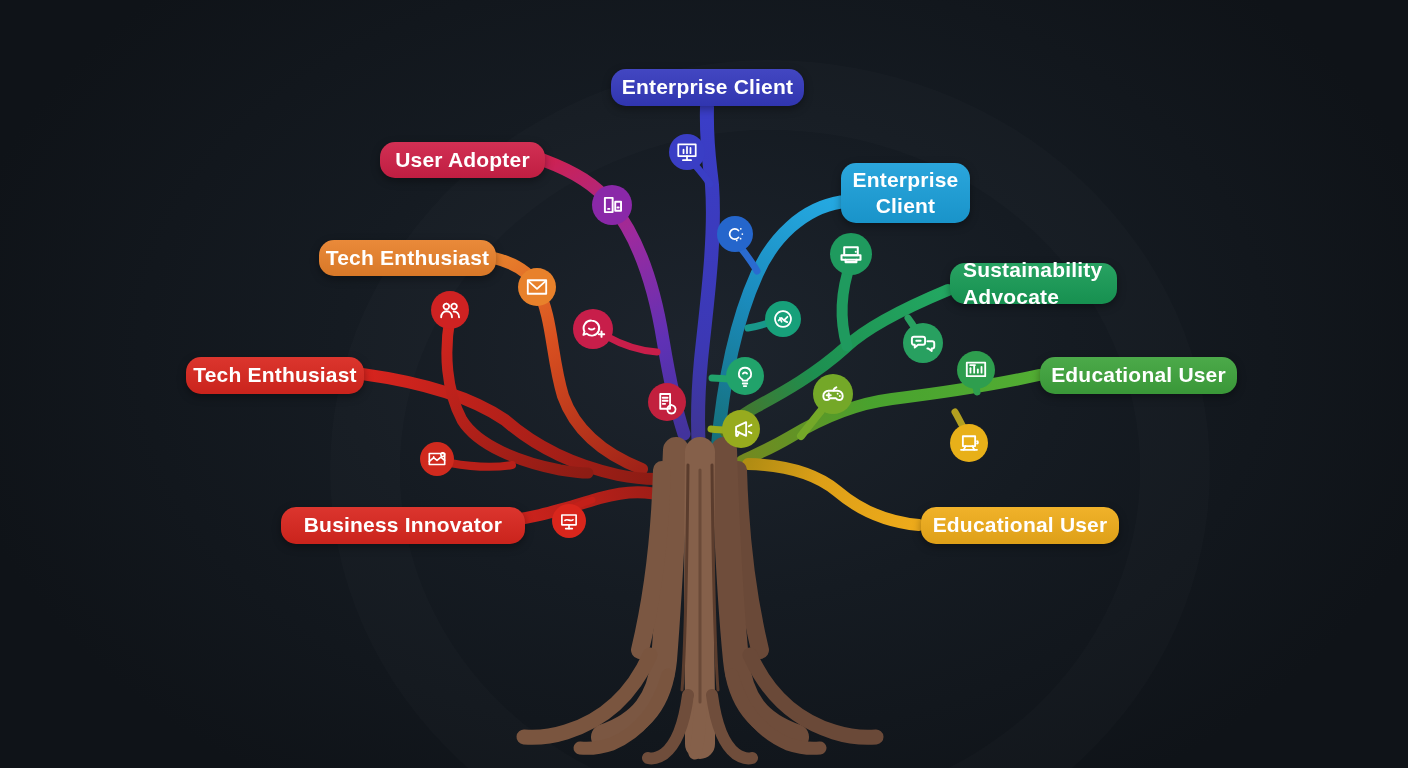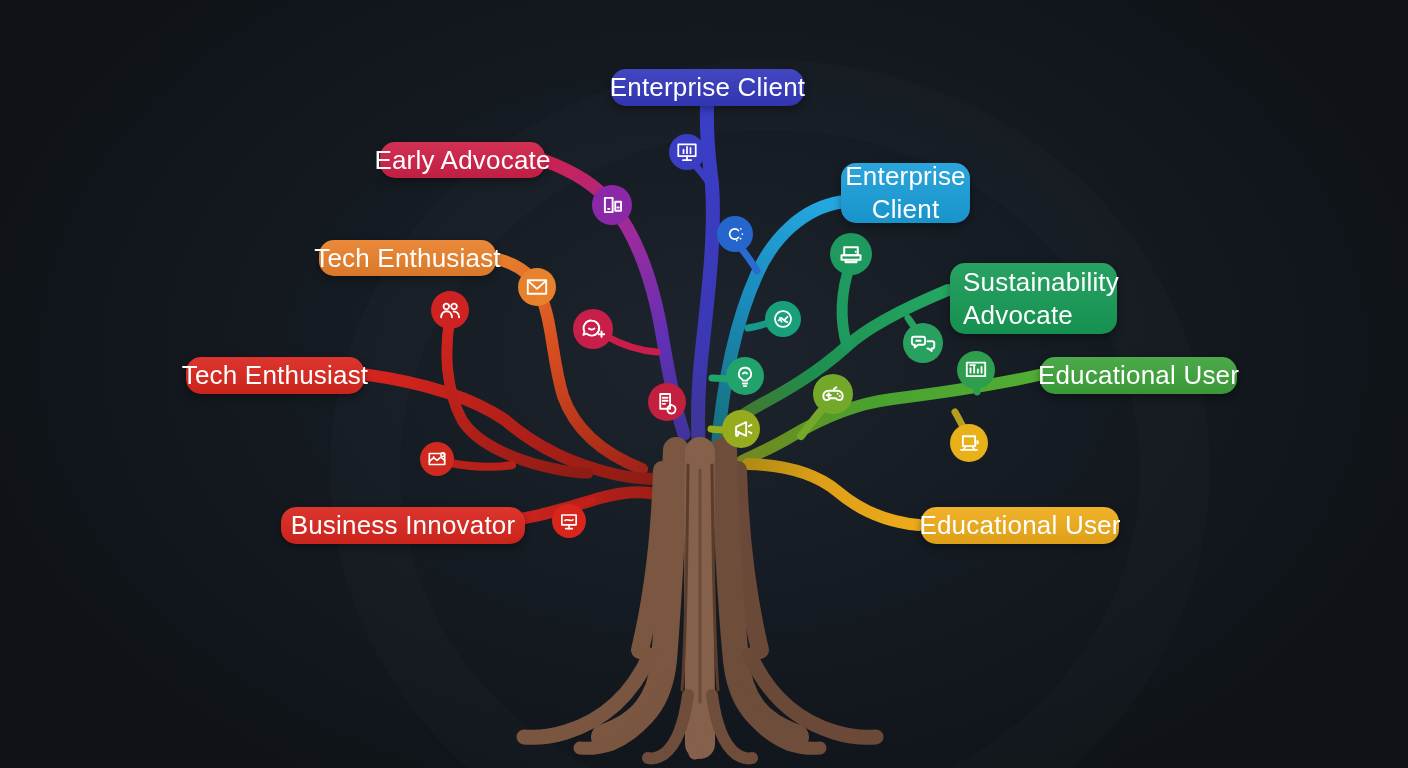--- a/index.html
+++ b/index.html
@@ -10,21 +10,21 @@
   }
   .stage{position:absolute;inset:0;}
   .vignette-ring{
     position:absolute;left:330px;top:60px;width:740px;height:680px;border-radius:50%;
     border:70px solid rgba(255,255,255,0.015);pointer-events:none;
   }
   svg.scene{position:absolute;left:0;top:0;}
   .labels-layer{position:absolute;inset:0;}
   .persona-label{
     position:absolute;box-sizing:border-box;display:flex;align-items:center;justify-content:center;
-    color:#ffffff;font-weight:400;font-size:26px;line-height:1.26;letter-spacing:0.2px;
+    color:#ffffff;font-weight:700;font-size:21px;line-height:1.26;letter-spacing:0.2px;
     border-radius:15px;box-shadow:0 3px 8px rgba(0,0,0,0.35);
     background-image:linear-gradient(180deg, rgba(255,255,255,0.07), rgba(0,0,0,0.07));
     white-space:nowrap;cursor:default;
   }
   .persona-label.multiline{white-space:normal;}
   .persona-label.align-left{justify-content:flex-start;text-align:left;padding-left:13px;}
   .persona-label.align-center-multi{text-align:center;}
 </style>
 </head>
 <body>
@@ -282,22 +282,22 @@
             <path d="M5.5,6.5h13v9h-13z" fill="none" stroke="#ffffff" stroke-width="1.5" stroke-linecap="round" stroke-linejoin="round"></path>
             <path d="M12,15.5V19" fill="none" stroke="#ffffff" stroke-width="1.5" stroke-linecap="round" stroke-linejoin="round"></path>
             <path d="M9,19h6" fill="none" stroke="#ffffff" stroke-width="1.5" stroke-linecap="round" stroke-linejoin="round"></path>
             <path d="M8.3,11.5c2.2-2.2 5.2,1.6 7.4-.6" fill="none" stroke="#ffffff" stroke-width="1.5" stroke-linecap="round" stroke-linejoin="round"></path>
           </g>
         </g>
       </g>
   </svg>
   <div class="labels-layer">
       <div class="persona-label" style="left: 611px; top: 69px; width: 193px; height: 37px; background-color: rgb(52, 57, 189);">Enterprise Client</div>
-      <div class="persona-label" style="left: 380px; top: 142px; width: 165px; height: 36px; background-color: rgb(206, 32, 71);">Early Advocate</div>
+      <div class="persona-label" style="left: 380px; top: 142px; width: 165px; height: 36px; background-color: rgb(206, 32, 71);">User Adopter</div>
       <div class="persona-label" style="left: 319px; top: 240px; width: 177px; height: 36px; background-color: rgb(232, 129, 43);">Tech Enthusiast</div>
       <div class="persona-label" style="left: 186px; top: 357px; width: 178px; height: 37px; background-color: rgb(217, 38, 30);">Tech Enthusiast</div>
       <div class="persona-label" style="left: 281px; top: 507px; width: 244px; height: 37px; background-color: rgb(217, 38, 30);">Business Innovator</div>
       <div class="persona-label multiline align-center-multi" style="left: 841px; top: 163px; width: 129px; height: 60px; background-color: rgb(27, 159, 217);">Enterprise Client</div>
-      <div class="persona-label multiline align-left" style="left: 950px; top: 263px; width: 167px; height: 71px; background-color: rgb(24, 155, 86);">Sustainability Advocate</div>
+      <div class="persona-label multiline align-left" style="left: 950px; top: 263px; width: 167px; height: 41px; background-color: rgb(24, 155, 86);">Sustainability Advocate</div>
       <div class="persona-label" style="left: 1040px; top: 357px; width: 197px; height: 37px; background-color: rgb(62, 163, 60);">Educational User</div>
       <div class="persona-label" style="left: 921px; top: 507px; width: 198px; height: 37px; background-color: rgb(239, 172, 26);">Educational User</div>
     </div>
 </div>
 
 </body></html>

